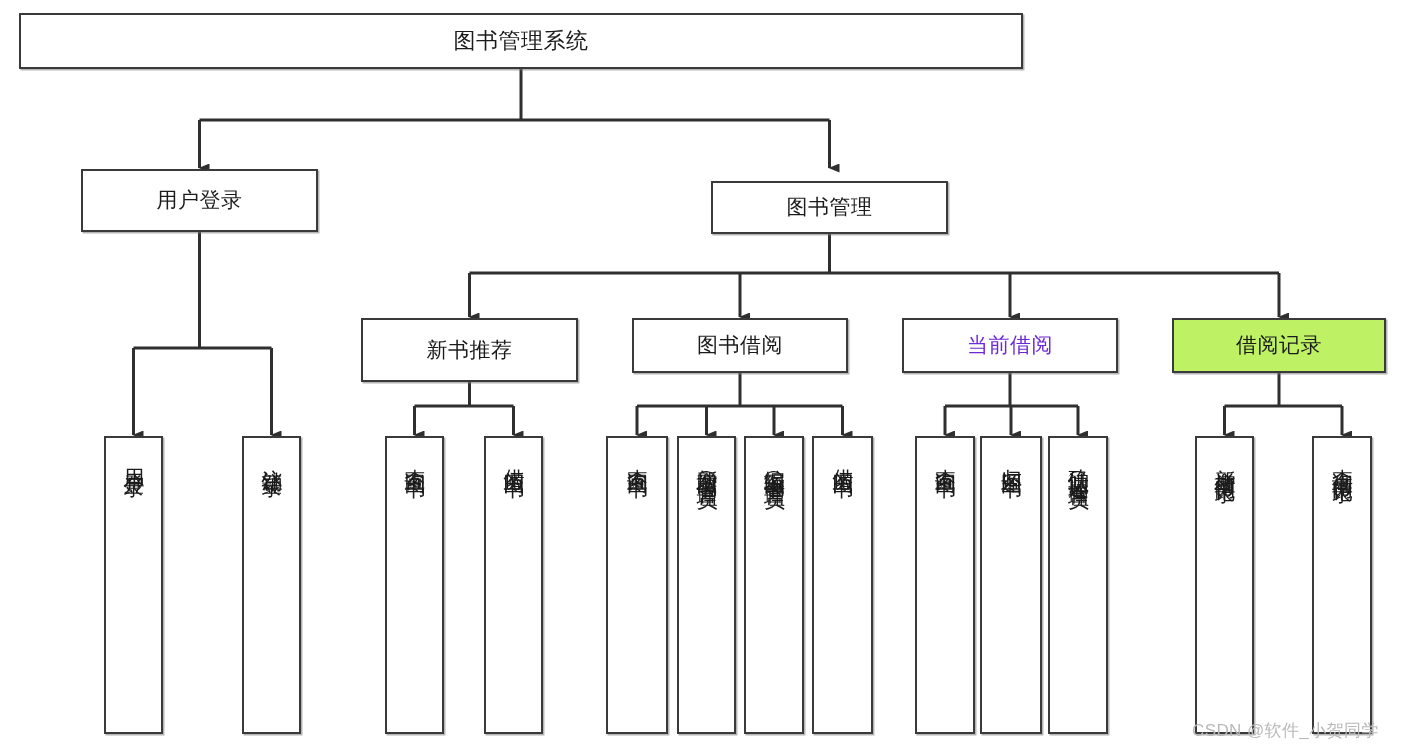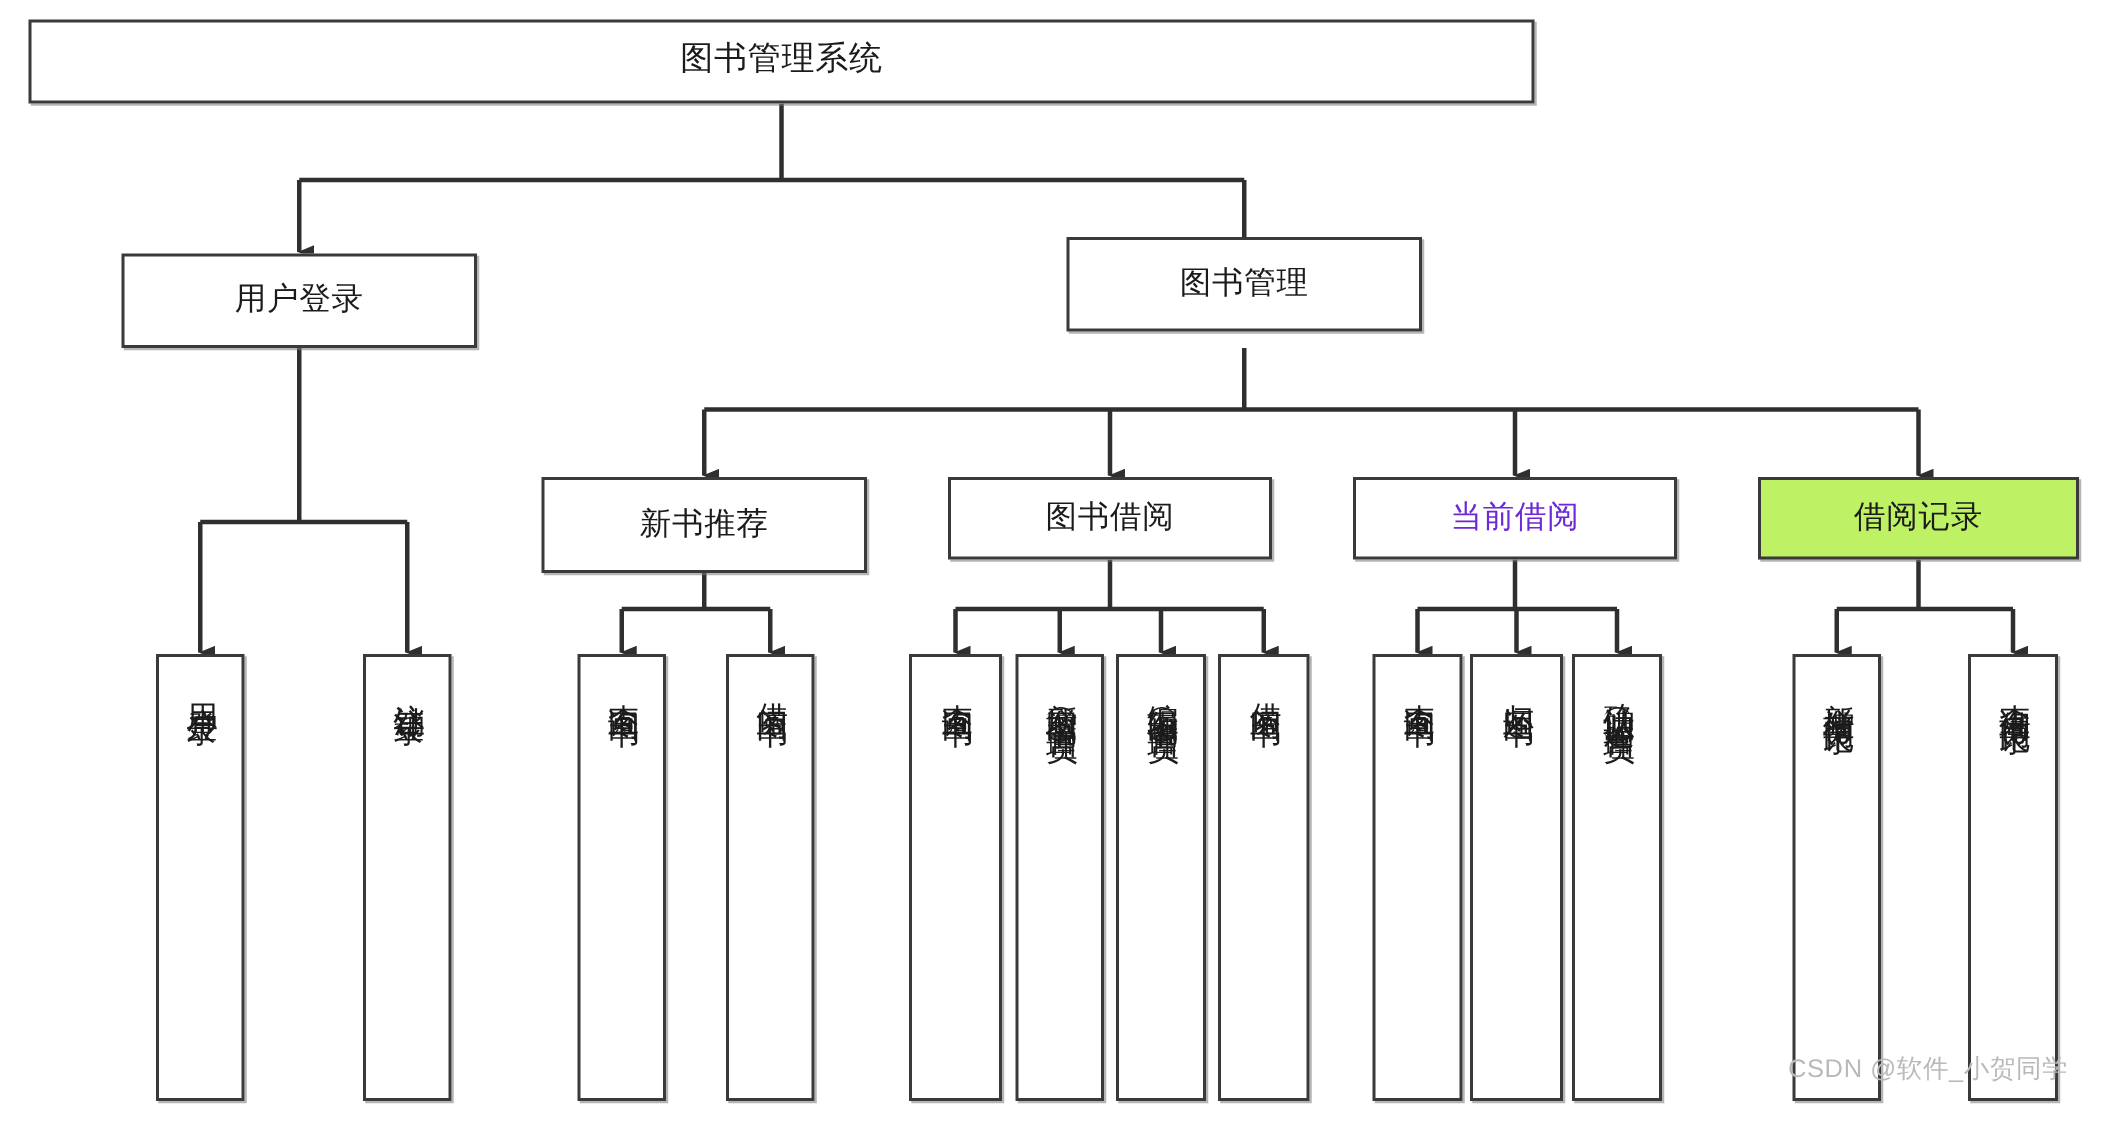--- a/index.html
+++ b/index.html
@@ -92,26 +92,26 @@
         <line x1="1078" y1="406" x2="1078" y2="435" stroke="#2f2f2f" stroke-width="3" marker-end="url(#arrowhead)"></line>
         <line x1="1279" y1="373" x2="1279" y2="406" stroke="#2f2f2f" stroke-width="3"></line>
         <line x1="1224.5" y1="406" x2="1342" y2="406" stroke="#2f2f2f" stroke-width="3"></line>
         <line x1="1224.5" y1="406" x2="1224.5" y2="435" stroke="#2f2f2f" stroke-width="3" marker-end="url(#arrowhead)"></line>
         <line x1="1342" y1="406" x2="1342" y2="435" stroke="#2f2f2f" stroke-width="3" marker-end="url(#arrowhead)"></line>
       </g>
   </svg>
 
   <div id="node-layer">
       <div class="node horizontal root" style="left: 19px; top: 13px; width: 1004px; height: 56px; border-color: rgb(58, 58, 58); background: rgb(255, 255, 255);">
-        <span class="label" style="color: rgb(27, 27, 27); font-family: Liberation Mono, monospace;">图书管理系统</span>
+        <span class="label" style="color: rgb(27, 27, 27);">图书管理系统</span>
       </div>
       <div class="node horizontal" style="left: 81px; top: 169px; width: 237px; height: 63px; border-color: rgb(58, 58, 58); background: rgb(255, 255, 255);">
         <span class="label" style="color: rgb(27, 27, 27);">用户登录</span>
       </div>
-      <div class="node horizontal" style="left: 711px; top: 158px; width: 237px; height: 63px; border-color: rgb(58, 58, 58); background: rgb(255, 255, 255);">
+      <div class="node horizontal" style="left: 711px; top: 181px; width: 237px; height: 53px; border-color: rgb(58, 58, 58); background: rgb(255, 255, 255);">
         <span class="label" style="color: rgb(27, 27, 27);">图书管理</span>
       </div>
       <div class="node horizontal" style="left: 361px; top: 318px; width: 217px; height: 64px; border-color: rgb(58, 58, 58); background: rgb(255, 255, 255);">
         <span class="label" style="color: rgb(27, 27, 27);">新书推荐</span>
       </div>
       <div class="node horizontal" style="left: 632px; top: 318px; width: 216px; height: 55px; border-color: rgb(58, 58, 58); background: rgb(255, 255, 255);">
         <span class="label" style="color: rgb(27, 27, 27);">图书借阅</span>
       </div>
       <div class="node horizontal" style="left: 902px; top: 318px; width: 216px; height: 55px; border-color: rgb(58, 58, 58); background: rgb(255, 255, 255);">
         <span class="label" style="color: #6d28d9;">当前借阅</span>
@@ -153,14 +153,14 @@
         <span class="label" style="color: rgb(27, 27, 27);">确认归还（管理员）</span>
       </div>
       <div class="node vertical" style="left: 1195px; top: 436px; width: 59px; height: 298px; border-color: rgb(58, 58, 58); background: rgb(255, 255, 255);">
         <span class="label" style="color: rgb(27, 27, 27);">新增借阅记录</span>
       </div>
       <div class="node vertical" style="left: 1312px; top: 436px; width: 60px; height: 298px; border-color: rgb(58, 58, 58); background: rgb(255, 255, 255);">
         <span class="label" style="color: rgb(27, 27, 27);">查询借阅记录</span>
       </div>
     </div>
 
-  <div class="watermark" style="left:1192px;top:701px;">CSDN @软件_小贺同学</div>
+  <div class="watermark" style="left:1192px;top:719px;">CSDN @软件_小贺同学</div>
 </div>
 
 </body></html>

